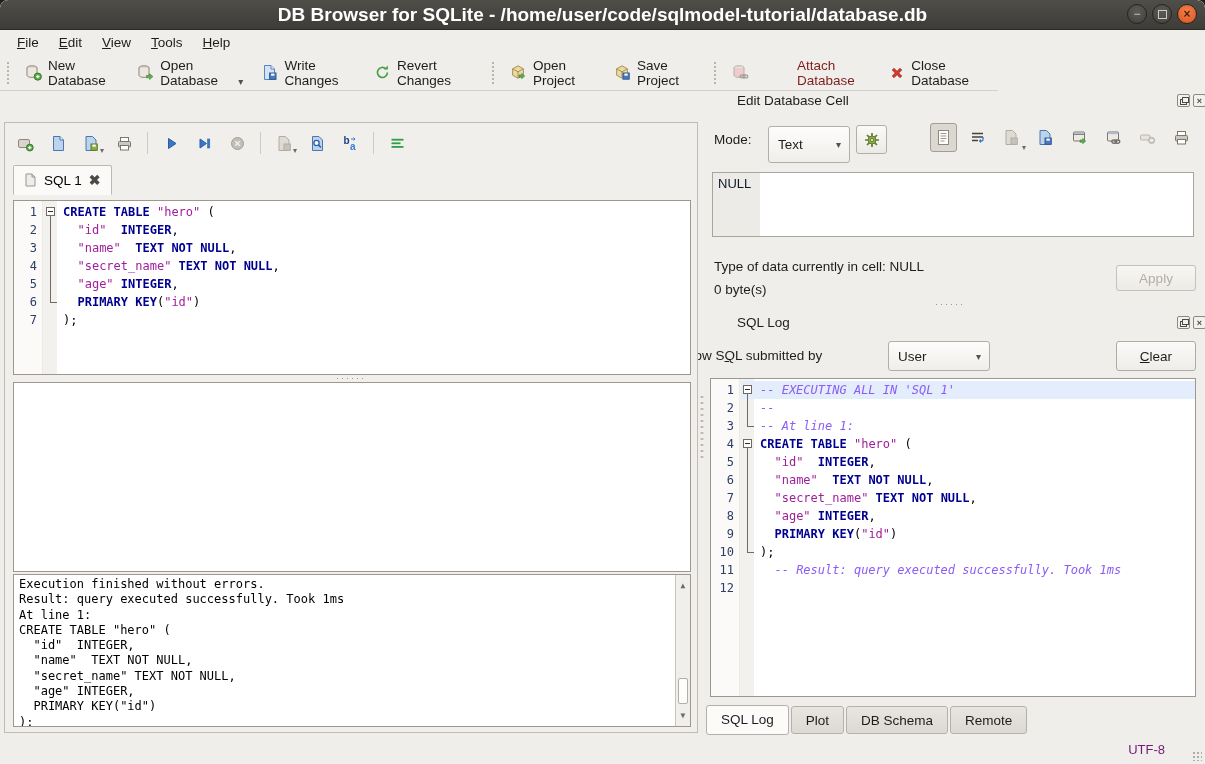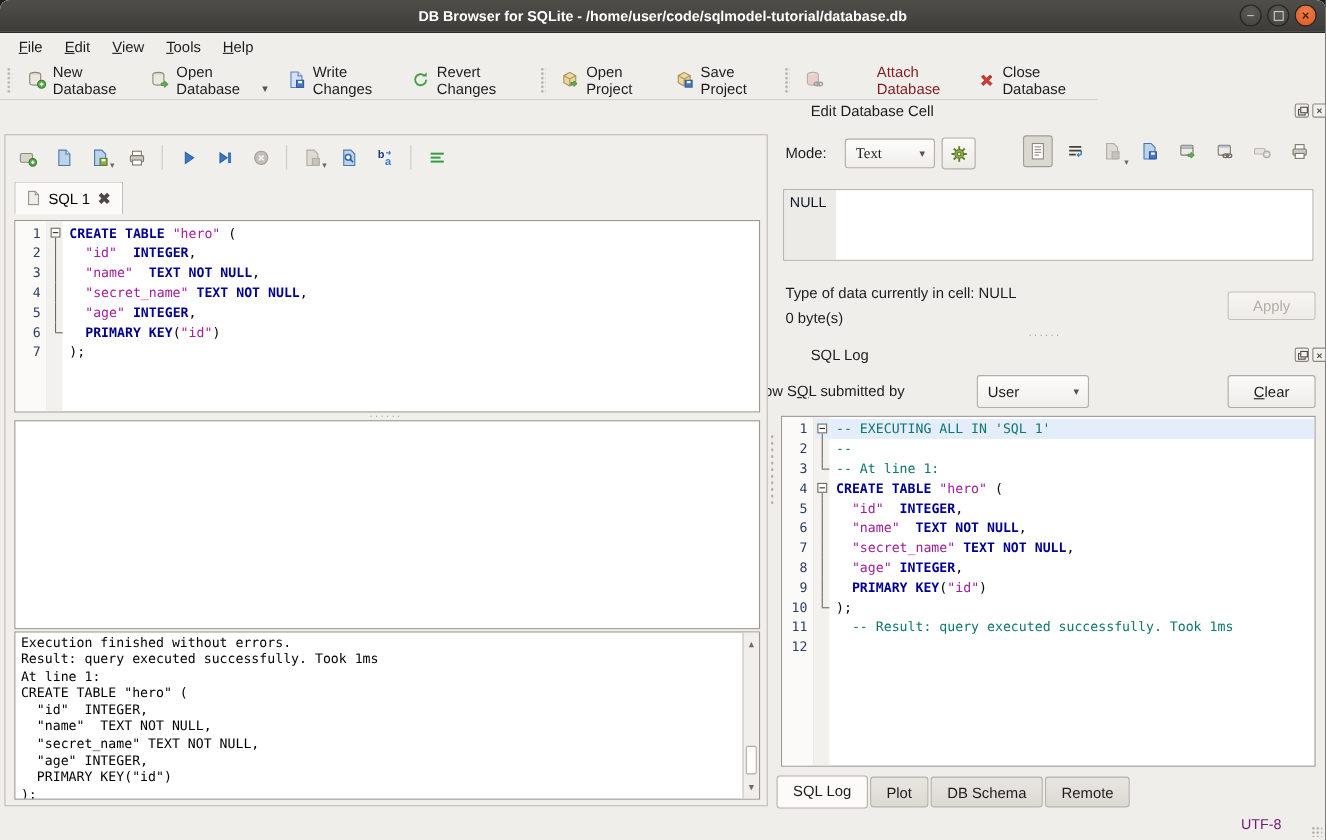--- a/index.html
+++ b/index.html
@@ -1,19 +1,19 @@
 <!DOCTYPE html>
 <html><head>
 <meta charset="utf-8">
 <style>
   html,body{margin:0;padding:0;background:#1f1e1b;font-family:"Liberation Sans",sans-serif;}
   #app{position:relative;width:1205px;height:764px;background:#f0eeea;border-radius:8px 8px 0 0;overflow:hidden;}
   
   .titlebar{position:absolute;left:0;top:0;width:1205px;height:29px;background:linear-gradient(#504e49,#3e3c38);border-radius:8px 8px 0 0;border-bottom:1px solid #2b2a27;}
-  .title-text{position:absolute;left:0;right:0;top:0;height:29px;line-height:29px;text-align:center;color:#fff;font-size:13px;font-weight:bold;}
+  .title-text{position:absolute;left:0;right:0;top:0;height:29px;line-height:29px;text-align:center;color:#fff;font-size:19px;font-weight:bold;}
   .winbtns{position:absolute;right:8px;top:4px;display:flex;gap:5px;}
   .wbtn{width:20px;height:20px;border-radius:50%;border:1px solid #262522;background:radial-gradient(circle at 50% 35%,#5d5b56,#42403c);color:#cfccc6;font-size:12px;display:flex;align-items:center;justify-content:center;box-sizing:border-box;}
   .wbtn.close{background:radial-gradient(circle at 50% 35%,#f08149,#db5420);color:#4d1e08;font-weight:bold;}
   .wbtn .sq{width:7px;height:7px;border:1px solid #cfccc6;}
   
   .menubar{position:absolute;left:0;top:29px;width:1205px;height:26px;display:flex;align-items:center;padding-left:8px;box-sizing:border-box;gap:2px;}
   .menu-item{padding:3px 9px;font-size:13.5px;color:#1d1d1d;border-radius:3px;}
   .menu-item u{text-decoration:underline;}
   
   .toolbar{position:absolute;left:0;top:55px;width:998px;height:36px;display:flex;align-items:center;border-bottom:1px solid #d5d1ca;box-sizing:border-box;}
@@ -40,21 +40,21 @@
   .codebox::before{content:"";position:absolute;left:0;top:0;bottom:0;width:28px;background:#fbfaf8;border-right:1px solid #eceae5;}
   .codebox::after{content:"";position:absolute;left:29px;top:0;bottom:0;width:14px;background:#f3f1ed;}
   .codein{position:relative;z-index:1;padding-top:2px;}
   .cl{display:flex;height:18px;line-height:18px;font-size:12px;}
   .ln{flex:none;width:23px;padding-right:6px;text-align:right;color:#2c3e66;}
   .fold{flex:none;width:14px;position:relative;margin-left:1px;}
   .ct{flex:1;padding-left:5px;white-space:pre;color:#000;}
   .cl.hl .fold,.cl.hl .ct{background:#e3edfb;}
   .tk-k{color:#000090;font-weight:bold;}
   .tk-s{color:#a0209c;}
-  .tk-c{color:#0f766e;}
+  .tk-c{color:#8b5cf6;font-style:italic;}
   .tk-p{color:#000;}
   .f-box{position:absolute;left:2px;top:50%;margin-top:-5px;width:9px;height:9px;border:1px solid #6f6a62;background:#fff;box-sizing:border-box;z-index:2;}
   .f-box i{position:absolute;left:1px;top:3px;width:5px;height:1px;background:#2f2d2a;}
   .f-down{position:absolute;left:6px;top:calc(50% + 4px);bottom:0;width:1px;background:#6f6a62;}
   .f-v{position:absolute;left:6px;top:0;bottom:0;width:1px;background:#6f6a62;}
   .f-vtop{position:absolute;left:6px;top:0;height:50%;width:1px;background:#6f6a62;}
   .f-h{position:absolute;left:6px;top:50%;width:7px;height:1px;background:#6f6a62;}
   #editor-box{left:8px;top:77px;width:678px;height:175px;}
   .hsplit{position:absolute;left:0;right:0;top:253px;height:6px;text-align:center;font-size:9px;line-height:5px;color:#8f8a82;letter-spacing:2px;}
   #empty-pane{position:absolute;left:8px;top:259px;width:678px;height:190px;background:#fff;border:1px solid #9d978f;box-sizing:border-box;}
@@ -397,21 +397,21 @@
   <div class="vsplit"></div>
 
   <div class="dock-title" style="left:714px;top:93px;">Edit Database Cell</div>
   <div class="dockbtns" style="left:1177px;top:94px;">
     <div class="dockbtn float"></div>
     <div class="dockbtn">
         <span>×</span>
       </div>
   </div>
   <div class="label13" style="left:714px;top:132px;">Mode:</div>
-  <div class="select" style="left:768px;top:126px;width:82px;height:27px;font-family:Liberation Serif, serif;">
+  <div class="select" style="left:768px;top:126px;width:82px;height:37px;">
     <span>Text</span>
     <span class="scaret">▾</span>
   </div>
   <div class="gearbtn">
     <span>
         <svg class="i" width="16" height="16" viewBox="0 0 16 16">
           <g stroke="#5e7d2a" fill="#8fae4a">
             <path d="M8 1v3M8 12v3M1 8h3M12 8h3M3 3l2.2 2.2M10.8 10.8L13 13M13 3l-2.2 2.2M5.2 10.8L3 13" stroke-width="1.7"></path>
             <circle cx="8" cy="8" r="4"></circle>
           </g>

